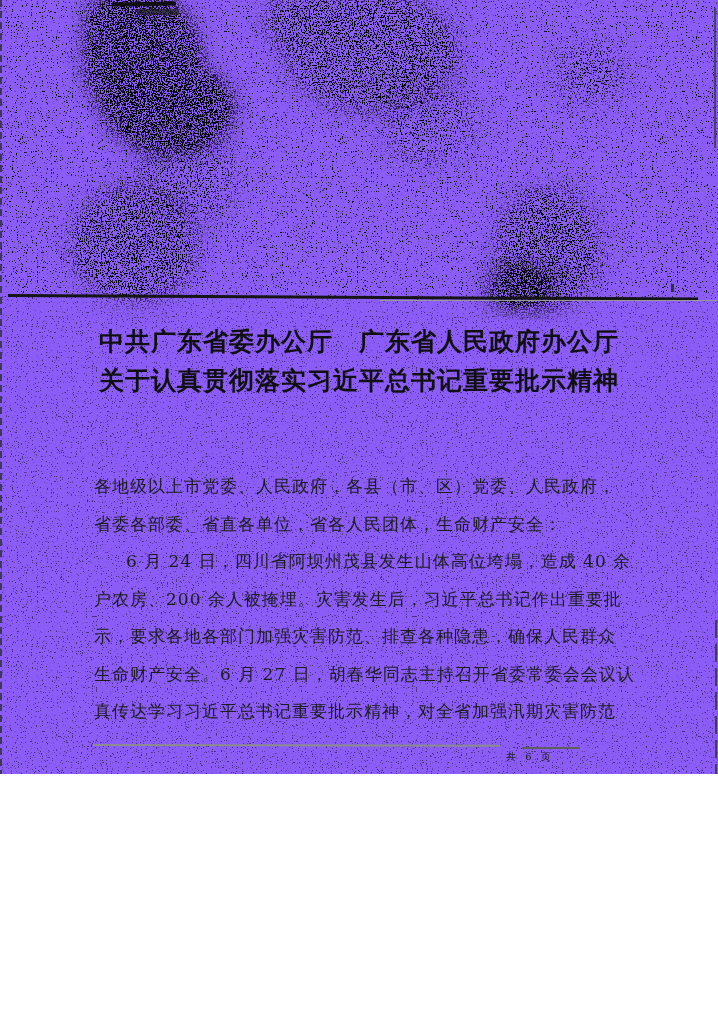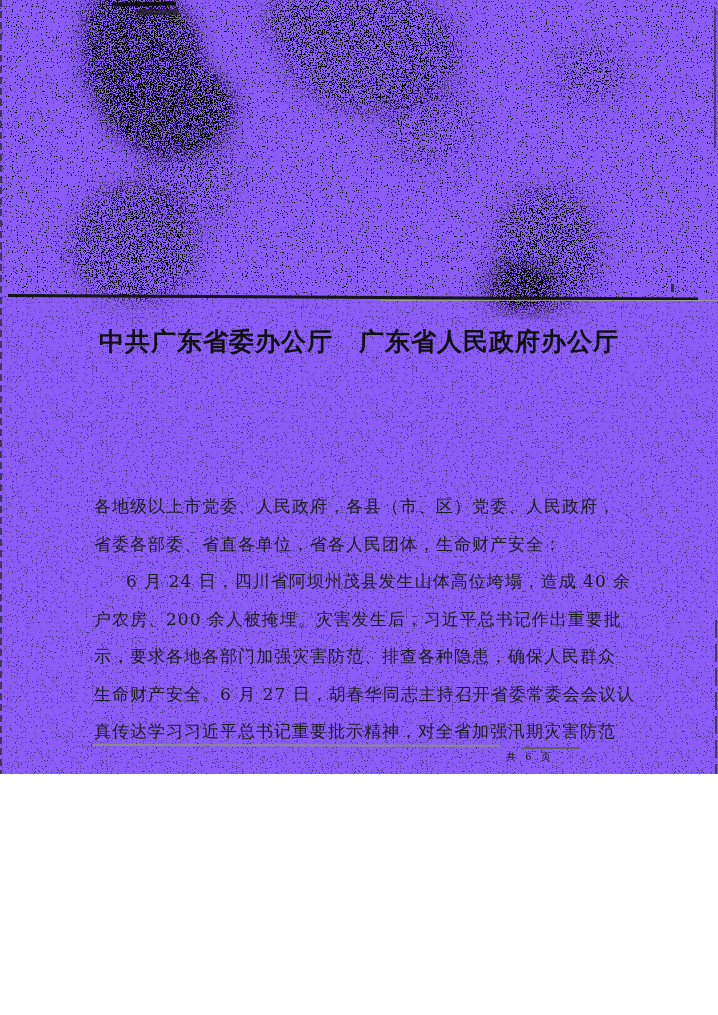--- a/index.html
+++ b/index.html
@@ -62,21 +62,21 @@
     font-family: "DejaVu Sans", sans-serif;
     font-weight: bold;
     font-size: 25px;
     line-height: 39px;
     letter-spacing: 1px;
     color: #101010;
   }
   .title-line { white-space: nowrap; }
   
   .body-block {
-    position: absolute; left: 94px; top: 488px; width: 524px;
+    position: absolute; left: 94px; top: 468px; width: 524px;
     font-family: "DejaVu Serif", serif;
     font-size: 17px;
     line-height: 37.5px;
     letter-spacing: 1px;
     color: #1c1c1c;
   }
   .body-line { white-space: nowrap; }
   .body-line.indent { padding-left: 32px; }
   
   .footer-rule-long {
@@ -155,20 +155,21 @@
   <div class="bottom-line-2"></div>
   <div class="bottom-line-3"></div>
   <div class="mark-tick-right"></div>
   <div class="mark-slash-bottom"></div>
 
   <div class="divider-main"></div>
   <div class="divider-tail"></div>
 
   <div class="title-block">
     <div class="title-line">中共广东省委办公厅　广东省人民政府办公厅</div>
+    <div class="title-line">关于认真贯彻落实习近平总书记重要批示精神</div>
   </div>
 
   <div class="body-block">
     <div class="body-line">各地级以上市党委、人民政府，各县（市、区）党委、人民政府，</div>
     <div class="body-line">省委各部委、省直各单位，省各人民团体，生命财产安全：</div>
     <div class="body-line indent">6 月 24 日，四川省阿坝州茂县发生山体高位垮塌，造成 40 余</div>
     <div class="body-line">户农房、200 余人被掩埋。灾害发生后，习近平总书记作出重要批</div>
     <div class="body-line">示，要求各地各部门加强灾害防范、排查各种隐患，确保人民群众</div>
     <div class="body-line">生命财产安全。6 月 27 日，胡春华同志主持召开省委常委会会议认</div>
     <div class="body-line">真传达学习习近平总书记重要批示精神，对全省加强汛期灾害防范</div>

